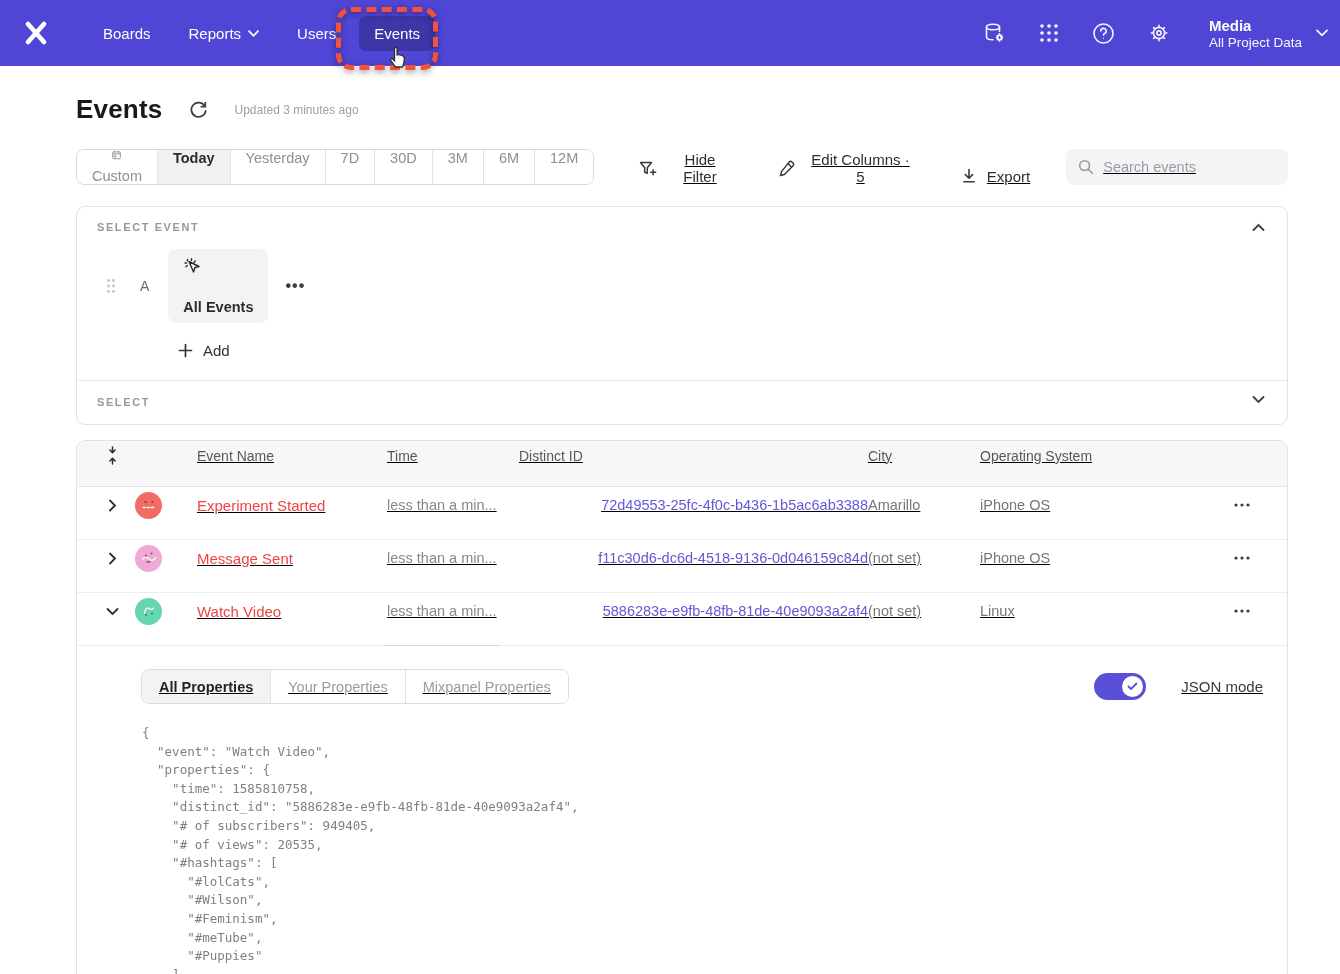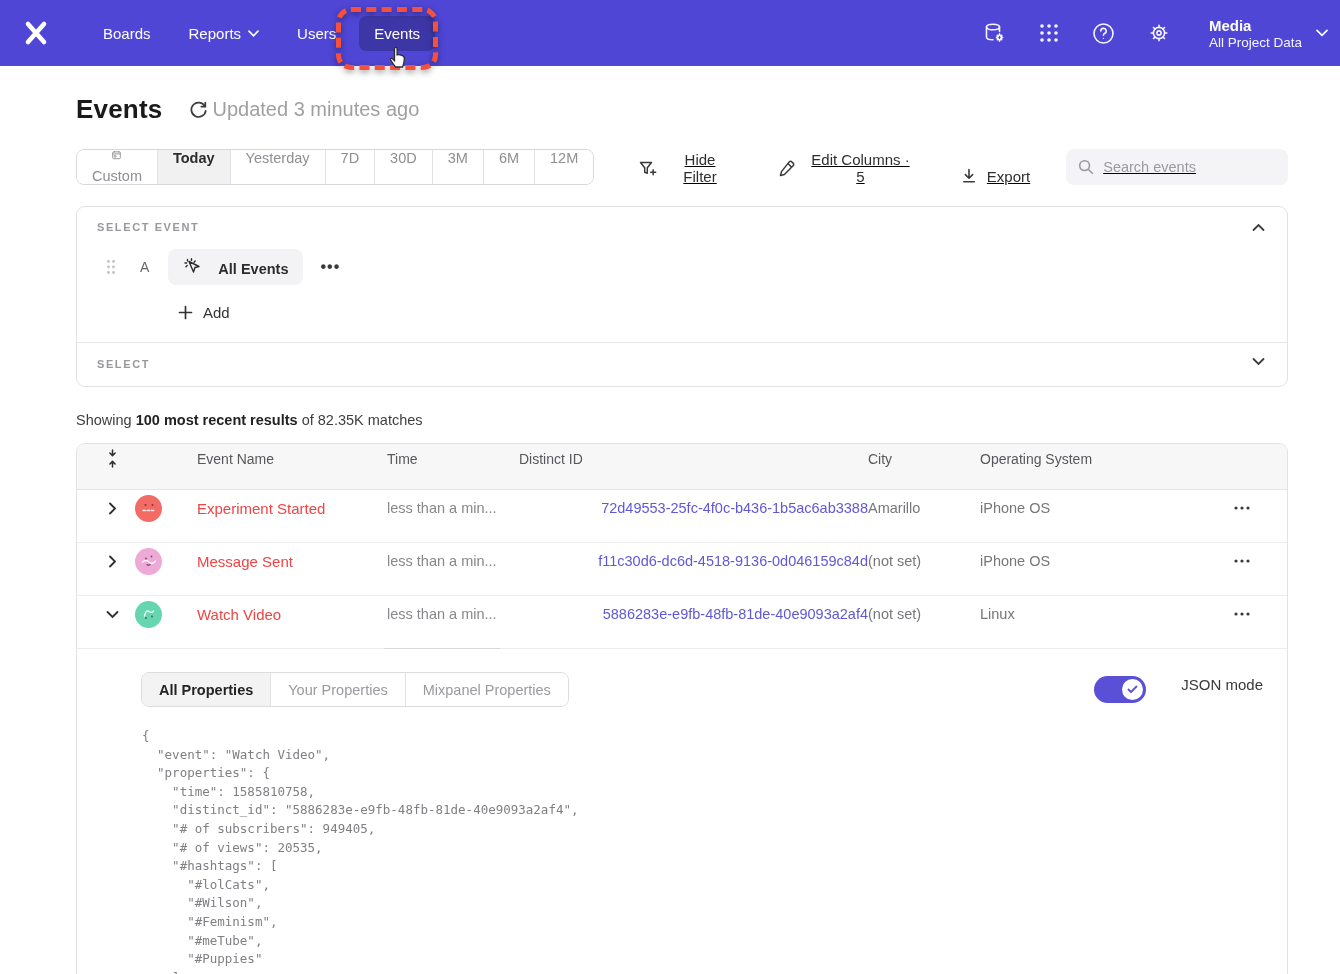--- a/index.html
+++ b/index.html
@@ -28,21 +28,21 @@
   .annotation-box { position:absolute; left:336px; top:7px; width:102px; height:63px;
     border:5px dashed #f4503c; border-radius:15px; pointer-events:none; z-index:50;
     filter:drop-shadow(0 2px 3px rgba(0,0,0,0.45)); }
   .hand-cursor { position:absolute; left:388px; top:44px; z-index:60; pointer-events:none; }
 
   
   .main { width:1212px; margin:0 auto 0 76px; }
   .page-header { display:flex; align-items:center; margin-top:28px; }
   .page-title { font-size:26px; font-weight:700; color:#1a1a1c; letter-spacing:0.2px; }
   .refresh-btn { margin-left:27px; color:#3c3c3e; cursor:pointer; }
-  .updated { margin-left:4px; font-size:20px; color:#a0a0a4; }
+  .updated { margin-left:26px; font-size:12px; color:#a0a0a4; }
 
   .controls-row { display:flex; align-items:center; margin-top:24px; height:36px; }
   .segmented { display:inline-flex; border:1px solid #d8d8dc; border-radius:8px; overflow:hidden; height:36px; }
   .seg-btn { display:flex; align-items:center; gap:8px; padding:0 15px; font-size:14.5px; color:#8e8e93;
     background:#fff; border:none; border-left:1px solid #e2e2e6; cursor:pointer; font-family:inherit;flex-direction:column; }
   .seg-btn:first-child { border-left:none; }
   .seg-btn.active { background:#f1f1f2; color:#2c2c2e; font-weight:700; }
   .right-tools { margin-left:auto; display:flex; align-items:flex-end;text-decoration:underline; }
   .tool-btn { display:flex; align-items:center; gap:9px; font-size:15px; font-weight:500; color:#2e2e30;
     background:none; border:none; cursor:pointer; margin-left:44px; font-family:inherit; }
@@ -54,62 +54,62 @@
   .events-search input::placeholder { color:#9a9aa0; }
 
   
   .query-card { margin-top:21px; border:1px solid #e2e2e5; border-radius:9px; }
   .qc-section { position:relative; padding:14px 20px; }
   .qc-label { font-size:11px; letter-spacing:1.6px; font-weight:600; color:#98989d; }
   .qc-chevron { position:absolute; right:18px; top:12px; color:#3c3c3e; cursor:pointer; padding:4px; }
   .event-row { display:flex; align-items:center; margin:16px 0 0 0; }
   .drag-handle { color:#c2c2c6; margin-left:9px; cursor:grab; }
   .step-letter { margin-left:24px; font-size:14px; font-weight:500; color:#68686c; }
-  .event-pill { margin-left:19px; display:flex; align-items:flex-end; gap:15px; background:#f3f3f5;
-    border-radius:8px; padding:8px 15px; font-size:14.5px; font-weight:700; color:#2c2c2e; cursor:pointer; }
+  .event-pill { margin-left:19px; display:flex; align-items:flex-start; gap:22px; background:#f3f3f5;
+    border-radius:8px; padding:8px 15px; font-size:14.5px; font-weight:700; color:#2c2c2e; cursor:pointer;flex-direction:column; }
   .row-ellipsis { margin-left:17px; color:#3c3c3e; cursor:pointer; letter-spacing:1px; font-weight:700; }
   .add-btn { display:flex; align-items:center; gap:10px; margin:19px 0 7px 81px; background:none; border:none;
     font-size:15px; font-weight:500; color:#333336; cursor:pointer; font-family:inherit; }
   .qc-divider { border-top:1px solid #e7e7ea; }
   .filters-section { padding:15px 20px 16px 20px; }
 
   
   .summary { margin-top:25px; font-size:14.5px; color:#3e3e40; }
   .summary b { font-weight:700; color:#222224; }
 
   
   .table-card { margin-top:15px; border:1px solid #e2e2e5; border-bottom:none;
     border-radius:9px 9px 0 0; overflow:hidden; }
   .tgrid { display:grid; grid-template-columns:46px 62px 190px 132px 349px 112px 196px 1fr;
-    align-items:center; padding:0 0 16px 12px; }
+    align-items:center; padding:0 0 16px 12px;text-decoration:underline; }
   .thead { background:#f7f7f8; height:46px; border-bottom:1px solid #e4e4e7; }
   .th { font-size:14px; color:#58585c; }
   .collapse-icon { justify-self:center; color:#2e2e30; cursor:pointer; }
   .trow { height:53px; border-bottom:1px solid #ededf0; }
   .trow:last-of-type { border-bottom:none; }
   .expander { justify-self:center; background:none; border:none; color:#2e2e30; cursor:pointer; padding:6px; }
   .avatar { width:27px; height:27px; border-radius:50%; display:flex; align-items:center;
     justify-content:center; }
   .cell-name { font-size:15px; color:#ef4444; }
   .cell-time { font-size:14.5px; color:#88888c; }
   .cell-id { font-size:14.5px; color:#6158d8; text-decoration:none; cursor:pointer;text-align:right; }
   .cell-dim { font-size:14.5px; color:#77777b; }
   .more-btn { background:none; border:none; cursor:pointer; color:#3a3a3c; justify-self:start;
     margin-left:52px; padding:6px; }
 
   
   .detail { position:relative; background:#fff; padding:23px 20px 40px 64px; }
   .time-underline { position:absolute; left:307px; top:-1px; width:116px; border-top:1px solid #d9d9dc; }
-  .detail-top { display:flex; align-items:center; }
+  .detail-top { display:flex; align-items:center;text-decoration:underline; }
   .prop-tabs { display:inline-flex; border:1px solid #dcdcdf; border-radius:8px; overflow:hidden; height:35px; }
   .ptab { padding:0 17px; display:flex; align-items:center; font-size:14.5px; color:#9a9a9f;
     background:#fff; border:none; border-left:1px solid #e2e2e6; cursor:pointer; font-family:inherit; }
   .ptab:first-child { border-left:none; }
   .ptab.active { background:#f3f3f4; color:#242426; font-weight:700; }
-  .json-toggle-wrap { margin-left:auto; display:flex; align-items:flex-start; gap:35px; padding-right:4px; }
+  .json-toggle-wrap { margin-left:auto; display:flex; align-items:center; gap:35px; padding-right:4px; }
   .toggle { width:52px; height:27px; border-radius:14px; background:#5a50d8; position:relative; cursor:pointer;
     border:none; }
   .toggle .knob { position:absolute; right:3px; top:3px; width:21px; height:21px; border-radius:50%;
     background:#fff; display:flex; align-items:center; justify-content:center; color:#5a50d8; }
   .json-label { font-size:15px; color:#3a3a3c; }
   .json-pre { margin:20px 0 0 1px; font-family:"DejaVu Sans Mono","Liberation Mono",monospace;
     font-size:12.5px; line-height:18.6px; color:#7f7f84; white-space:pre; }
 </style>
 </head>
 <body>
@@ -308,21 +308,20 @@
     <div class="qc-section filters-section">
       <div class="qc-label">SELECT</div>
       <span class="qc-chevron" style="top:10px">
         <svg width="13" height="9" viewBox="0 0 13 9" fill="none" stroke="currentColor" stroke-width="1.8" stroke-linecap="round">
             <path d="M1.5 2 L6.5 7 L11.5 2"></path>
           </svg>
       </span>
     </div>
   </section>
 
-  <p class="summary"><span>Showing </span><b>100 most recent results</b><span> of 82.35K matches</span></p>
 
   <section class="table-card">
     <div class="tgrid thead">
       <span class="collapse-icon">
         <svg width="13" height="19" viewBox="0 0 13 19" fill="none" stroke="currentColor" stroke-width="1.5" stroke-linecap="round" stroke-linejoin="round">
           <path d="M6.5 1v5.4 M3.9 4 L6.5 6.6 9.1 4"></path>
           <path d="M6.5 18v-5.4 M3.9 15 L6.5 12.4 9.1 15"></path>
         </svg>
       </span>
       <span></span>

